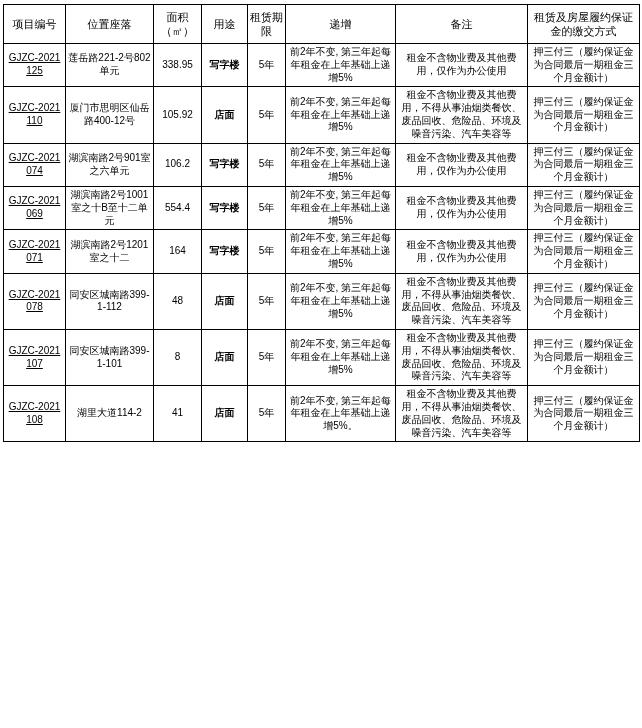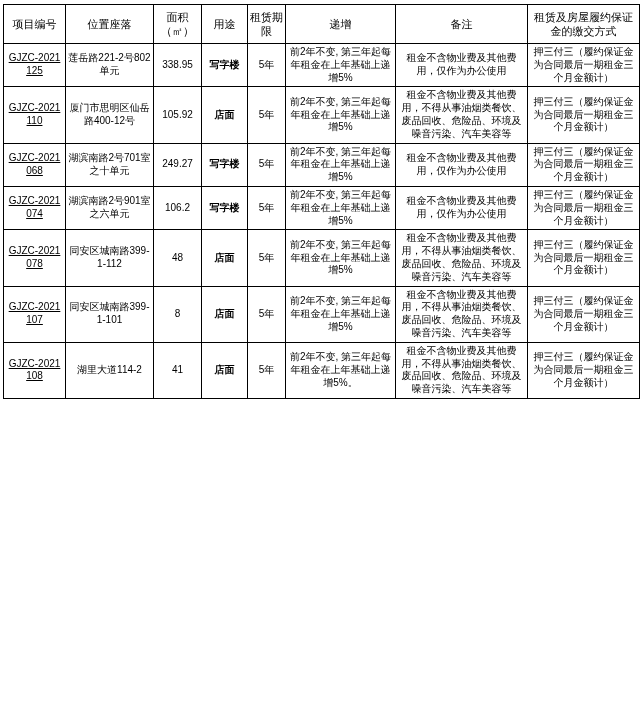--- a/index.html
+++ b/index.html
@@ -103,33 +103,43 @@
           <td class="cell-code">GJZC-2021 110</td>
           <td class="cell-loc">厦门市思明区仙岳路400-12号</td>
           <td class="cell-area">105.92</td>
           <td class="cell-use">店面</td>
           <td class="cell-term">5年</td>
           <td class="cell-inc">前2年不变, 第三年起每年租金在上年基础上递增5%</td>
           <td class="cell-remark">租金不含物业费及其他费用，不得从事油烟类餐饮、废品回收、危险品、环境及噪音污染、汽车美容等</td>
           <td class="cell-dep">押三付三（履约保证金为合同最后一期租金三个月金额计）</td>
         </tr>
         <tr>
-          <td class="cell-code">GJZC-2021 068</td>
-          <td class="cell-loc">湖滨南路2号701室之十单元</td>
-          <td class="cell-area">249.27</td>
+          <td class="cell-code">GJZC-2021 074</td>
+          <td class="cell-loc">湖滨南路2号901室之六单元</td>
+          <td class="cell-area">106.2</td>
           <td class="cell-use">写字楼</td>
           <td class="cell-term">5年</td>
           <td class="cell-inc">前2年不变, 第三年起每年租金在上年基础上递增5%</td>
           <td class="cell-remark">租金不含物业费及其他费用，仅作为办公使用</td>
           <td class="cell-dep">押三付三（履约保证金为合同最后一期租金三个月金额计）</td>
         </tr>
         <tr>
-          <td class="cell-code">GJZC-2021 074</td>
-          <td class="cell-loc">湖滨南路2号901室之六单元</td>
-          <td class="cell-area">106.2</td>
+          <td class="cell-code">GJZC-2021 069</td>
+          <td class="cell-loc">湖滨南路2号1001室之十B至十二单元</td>
+          <td class="cell-area">554.4</td>
+          <td class="cell-use">写字楼</td>
+          <td class="cell-term">5年</td>
+          <td class="cell-inc">前2年不变, 第三年起每年租金在上年基础上递增5%</td>
+          <td class="cell-remark">租金不含物业费及其他费用，仅作为办公使用</td>
+          <td class="cell-dep">押三付三（履约保证金为合同最后一期租金三个月金额计）</td>
+        </tr>
+        <tr>
+          <td class="cell-code">GJZC-2021 071</td>
+          <td class="cell-loc">湖滨南路2号1201室之十二</td>
+          <td class="cell-area">164</td>
           <td class="cell-use">写字楼</td>
           <td class="cell-term">5年</td>
           <td class="cell-inc">前2年不变, 第三年起每年租金在上年基础上递增5%</td>
           <td class="cell-remark">租金不含物业费及其他费用，仅作为办公使用</td>
           <td class="cell-dep">押三付三（履约保证金为合同最后一期租金三个月金额计）</td>
         </tr>
         <tr>
           <td class="cell-code">GJZC-2021 078</td>
           <td class="cell-loc">同安区城南路399-1-112</td>
           <td class="cell-area">48</td>

